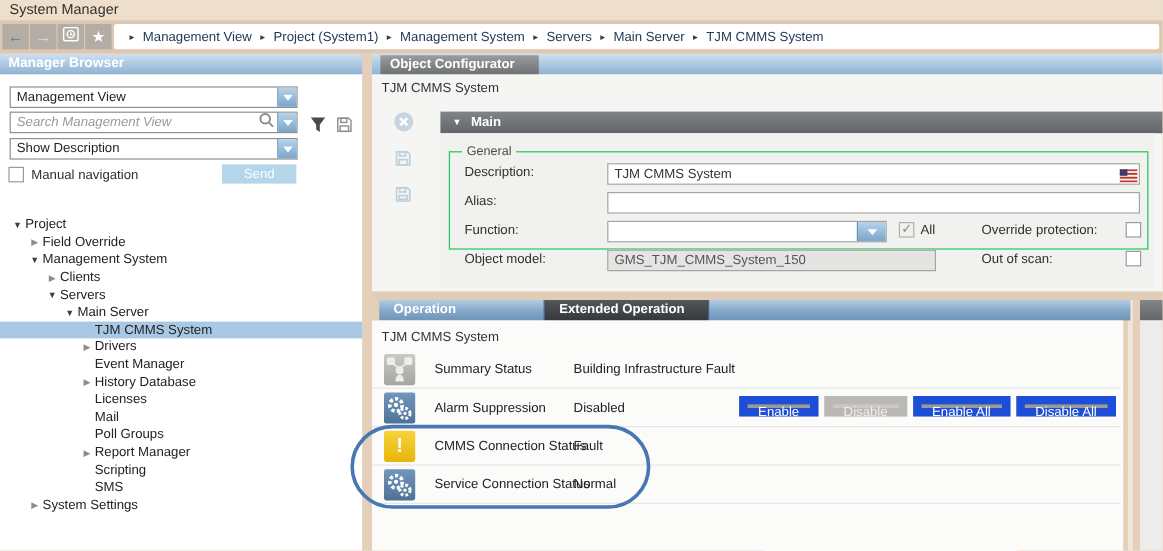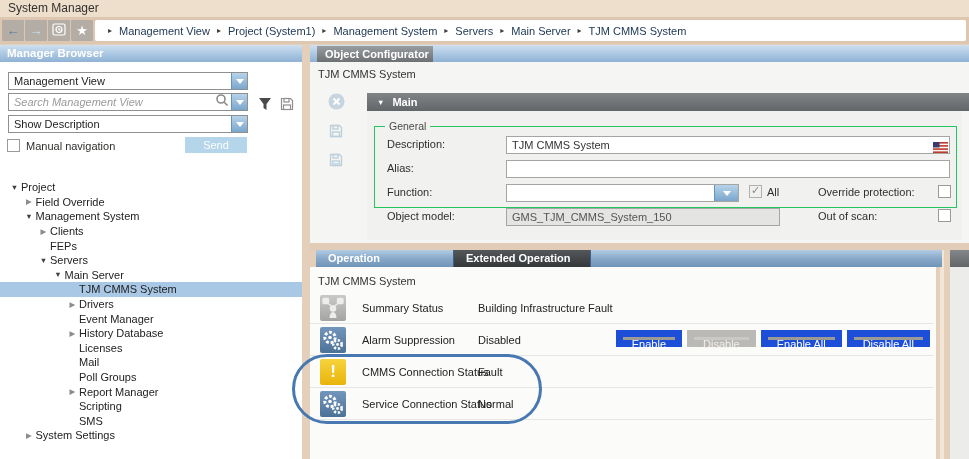--- a/index.html
+++ b/index.html
@@ -14,21 +14,21 @@
   .arr.back { color:#53799f; } .arr.fwd { color:#c6e0f1; }
   .star { color:#ffffff; font-size:13px; line-height:1; }
   .breadcrumb { position:absolute; left:95px; top:3px; width:871px; height:21px; background:#ffffff; border-radius:2px; display:flex; align-items:center; padding-left:6px; overflow:hidden; }
   .bc-sep { color:#3a3a38; font-size:8px; margin:0 7px; }
   .bc-item { color:#223a55; font-size:11px; white-space:nowrap; }
 
   
   .blue-hdr { background:linear-gradient(180deg,#cfe0f0,#a9c6e2 55%,#8fb2d4); }
   .lp-hdr { position:absolute; left:0; top:45px; width:302px; height:17px; color:#fff; font-size:11.5px; font-weight:bold; line-height:17px; padding-left:7px; }
   .rt-hdr { position:absolute; left:310px; top:45px; width:659px; height:17px; }
-  .oc-tab { position:absolute; left:317px; top:46px; width:116px; height:16px; background:linear-gradient(180deg,#9a9da0,#6e7174); color:#fff; font-size:11px; font-weight:bold; line-height:16px; padding-left:8px; }
+  .oc-tab { position:absolute; left:317px; top:46px; width:132px; height:16px; background:linear-gradient(180deg,#9a9da0,#6e7174); color:#fff; font-size:11px; font-weight:bold; line-height:16px; padding-left:8px; }
 
   
   .lp-body { position:absolute; left:0; top:62px; width:302px; height:397px; background:#ffffff; }
   .combo { position:absolute; left:8px; width:240px; height:18px; border:1px solid #8f8f8d; background:#fff; display:flex; align-items:center; }
   .combo .txt { flex:1; font-size:11px; color:#222; padding-left:5px; white-space:nowrap; overflow:hidden; }
   .combo-btn { width:16px; height:100%; background:linear-gradient(180deg,#b7d3e9,#7aa6cd); border-left:1px solid #6a92b8; display:flex; align-items:center; justify-content:center; }
   .tri-dn { width:0; height:0; border-left:4px solid transparent; border-right:4px solid transparent; border-top:5px solid #fff; }
   .search-input { flex:1; height:100%; border:none; outline:none; font-size:11px; font-style:italic; color:#444; padding-left:5px; font-family:"Liberation Sans",sans-serif; background:transparent; }
   .search-input::placeholder { color:#9a9a98; font-style:italic; }
   .tool-ico { position:absolute; cursor:default; }
@@ -182,24 +182,20 @@
         <span class="tw col">▶</span>
         <span>Field Override</span>
       </div>
       <div class="tree-row" style="padding-left: 22.5px;">
         <span class="tw exp">▼</span>
         <span>Management System</span>
       </div>
       <div class="tree-row" style="padding-left: 37px;">
         <span class="tw col">▶</span>
         <span>Clients</span>
-      </div>
-      <div class="tree-row" style="padding-left: 37px;">
-        <span class="tw"></span>
-        <span>FEPs</span>
       </div>
       <div class="tree-row" style="padding-left: 37px;">
         <span class="tw exp">▼</span>
         <span>Servers</span>
       </div>
       <div class="tree-row" style="padding-left: 51.5px;">
         <span class="tw exp">▼</span>
         <span>Main Server</span>
       </div>
       <div class="tree-row selected" style="padding-left: 66px;">

